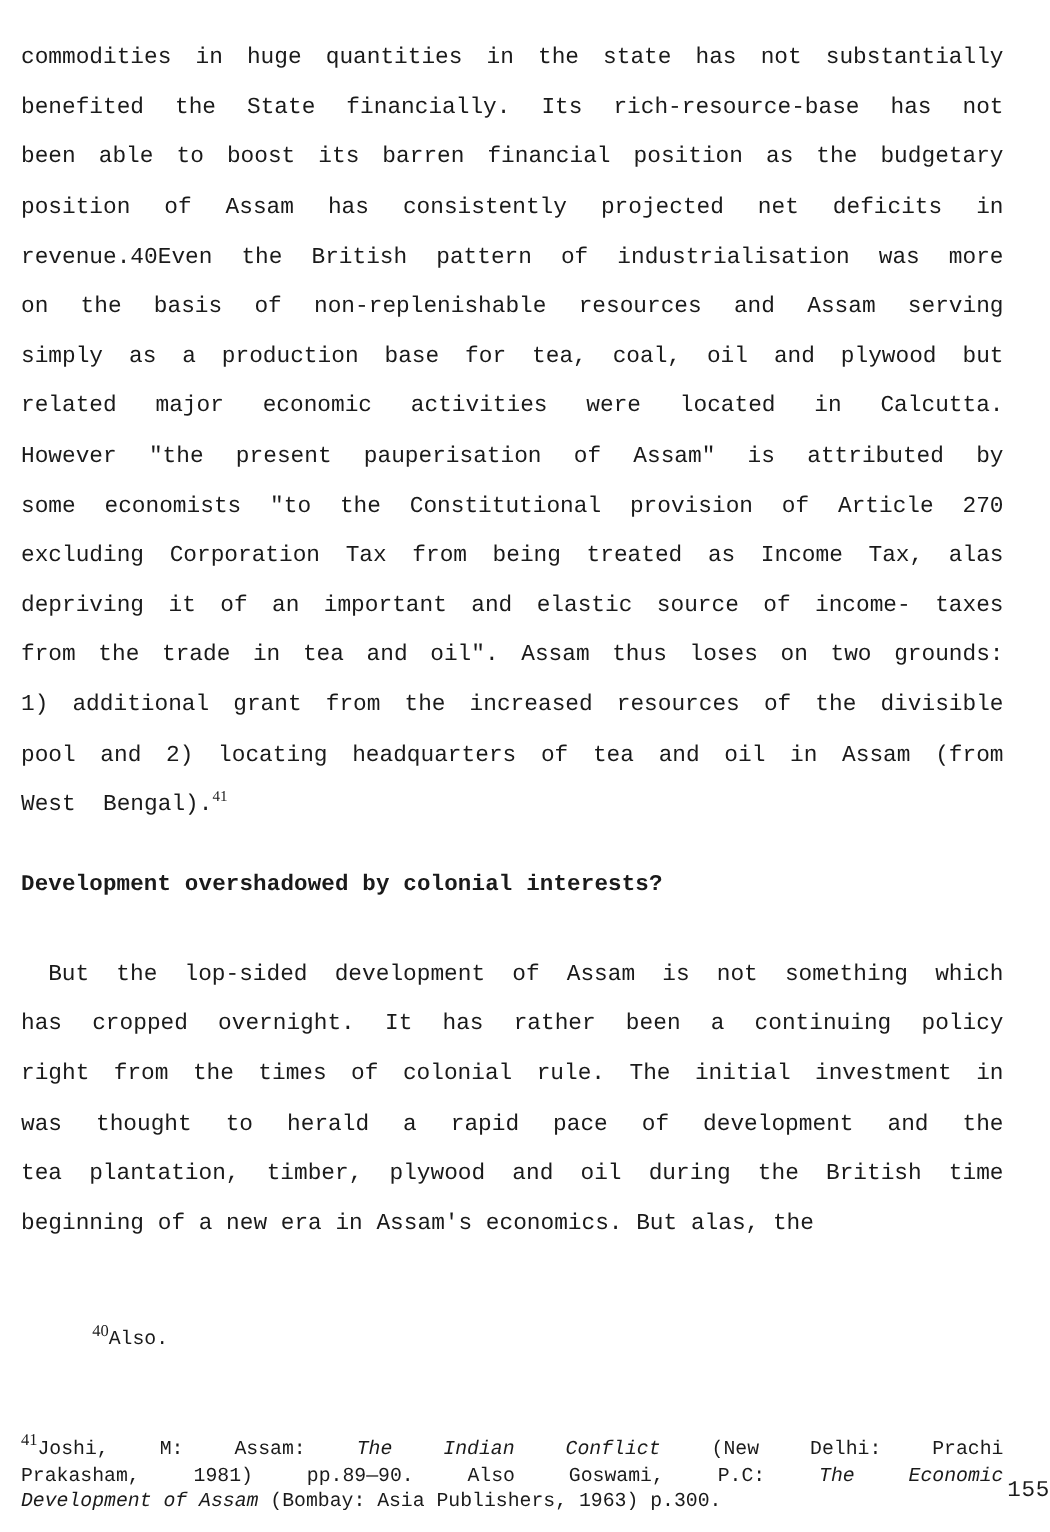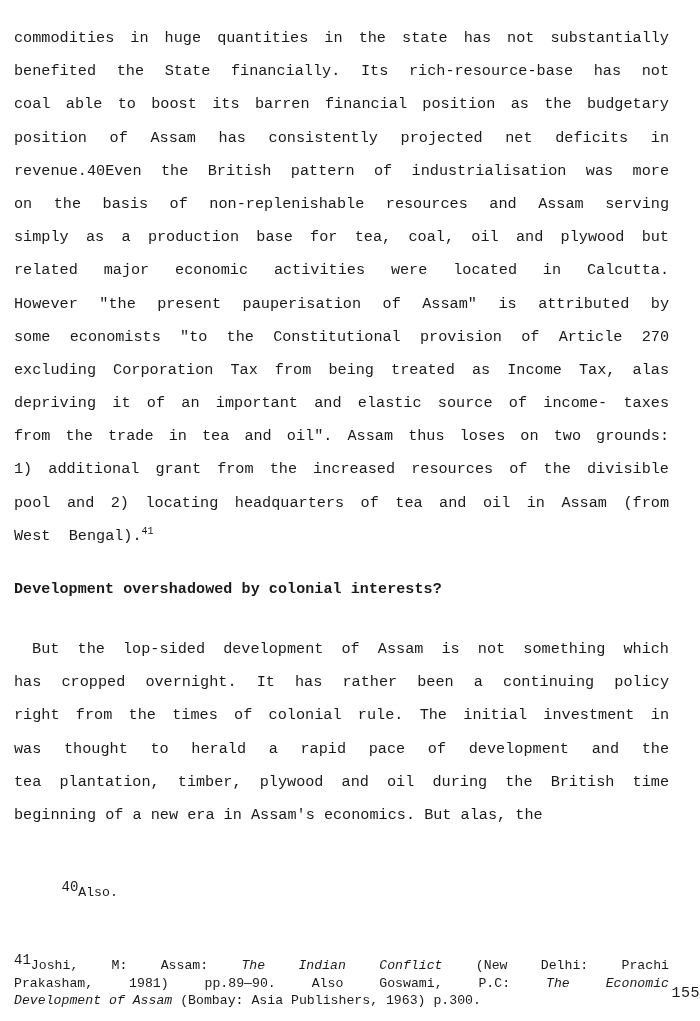--- a/index.html
+++ b/index.html
@@ -48,20 +48,21 @@
   }
   .line.last {
     text-align-last: left;
   }
 
   sup.fn {
     font-size: 10px;
     vertical-align: super;
     line-height: 0;
     letter-spacing: 0;
+    font-family: Liberation Serif, serif;
   }
 
   
   .section-heading {
     position: absolute;
     left: 14px;
     top: 578px;
     width: 655px;
     font-size: 15px;
     line-height: 24px;
@@ -100,21 +101,21 @@
     text-align-last: justify;
     white-space: pre;
   }
   .footnote .fn-line.last {
     text-align-last: left;
   }
   .footnote i {
     font-style: italic;
   }
   .footnote sup.fn {
-    font-size: 14px;
+    font-size: 11px;
     vertical-align: super;
     line-height: 0;
   }
 
   
   .page-number {
     position: absolute;
     left: 0;
     top: 984px;
     width: 700px;
@@ -126,21 +127,21 @@
 </style>
 </head>
 <body>
 
 <div class="page">
 
   <div class="body-block">
     <div class="para-lines">
         <div class="line">commodities in huge quantities in the state has not substantially</div>
         <div class="line">benefited the State financially. Its rich-resource-base has not</div>
-        <div class="line">coal able to boost its barren financial position as the budgetary</div>
+        <div class="line">been able to boost its barren financial position as the budgetary</div>
         <div class="line">position of Assam has consistently projected net deficits in</div>
         <div class="line">revenue.40Even the British pattern of industrialisation was more</div>
         <div class="line">on the basis of non-replenishable resources and Assam serving</div>
         <div class="line">simply as a production base for tea, coal, oil and plywood but</div>
         <div class="line">related major economic activities were located in Calcutta.</div>
         <div class="line">However "the present pauperisation of Assam" is attributed by</div>
         <div class="line">some economists "to the Constitutional provision of Article 270</div>
         <div class="line">excluding Corporation Tax from being treated as Income Tax, alas</div>
         <div class="line">depriving it of an important and elastic source of income- taxes</div>
         <div class="line">from the trade in tea and oil". Assam thus loses on two grounds:</div>

